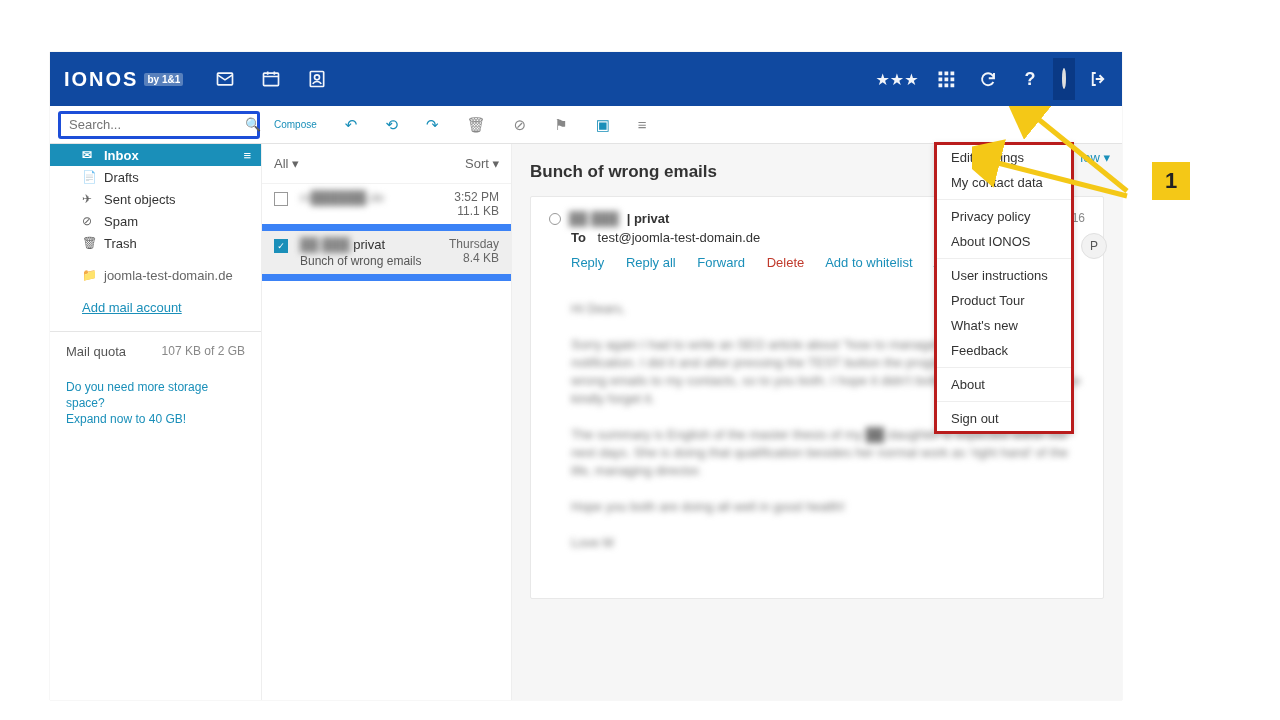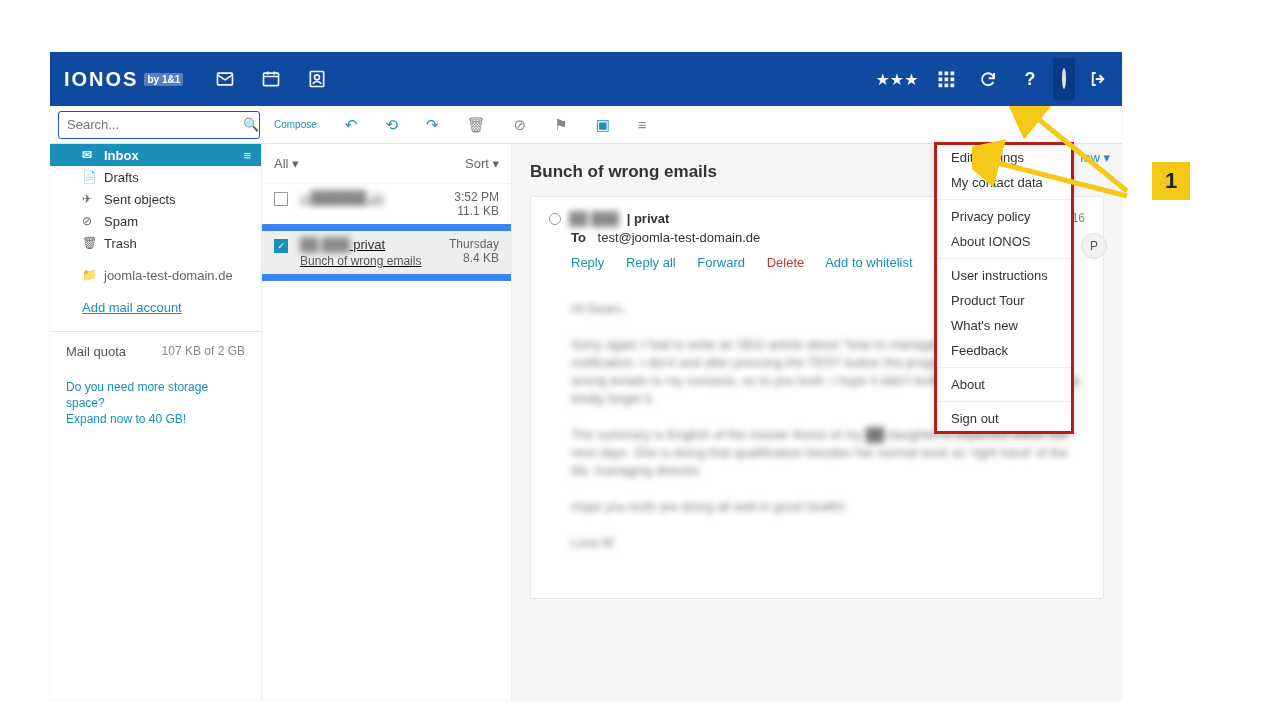--- a/index.html
+++ b/index.html
@@ -8,21 +8,21 @@
 .topbar { background: #1049a0; height: 54px; display: flex; align-items: center; padding: 0 14px; color: #fff; }
 .logo { display: flex; align-items: center; gap: 4px; font-weight: bold; letter-spacing: 2px; font-size: 20px; }
 .logo-sub { font-size: 10px; letter-spacing: 0; margin-left: 2px; background: rgba(255,255,255,.3); padding: 1px 3px; border-radius: 2px; }
 .topbar-icons-left { display: flex; gap: 26px; margin-left: 32px; }
 .topbar-spacer { flex: 1; }
 .topbar-icons-right { display: flex; gap: 22px; align-items: center; }
 .tbicon { width: 20px; height: 20px; display: flex; align-items: center; justify-content: center; opacity: .95; cursor: pointer; }
 .avatar { width: 28px; height: 28px; border-radius: 50%; background: #d8d8d8; border: 2px solid rgba(255,255,255,.2); }
 .avatar-wrap { background: #0a3985; padding: 12px 9px; margin: -12px -9px; }
 .toolbar { height: 38px; background: #fff; border-bottom: 1px solid #e3e3e3; display: flex; align-items: center; padding-left: 8px; }
-.search-wrap { width: 202px; display: flex; align-items: center; border: 1px solid #1d4ed8; border-radius: 3px; height: 28px; padding: 0 8px; }
+.search-wrap { width: 202px; display: flex; align-items: center; border: 3px solid #1d4ed8; border-radius: 3px; height: 28px; padding: 0 8px; }
 .search-wrap input { border: none; outline: none; flex: 1; font-size: 13px; color: #555; }
 .search-ico { color: #777; font-size: 13px; }
 .compose { color: #1a8fb9; font-size: 10px; margin-left: 14px; margin-right: 14px; }
 .tool-ico { color: #888; margin: 0 14px; font-size: 15px; cursor: pointer; }
 .tool-ico.teal { color: #1a8fb9; }
 .main { display: flex; height: calc(100% - 92px); }
 .sidebar { width: 212px; border-right: 1px solid #eee; background: #fff; }
 .sb-item { display: flex; align-items: center; gap: 10px; height: 22px; padding: 0 12px 0 32px; font-size: 13px; color: #333; cursor: pointer; position: relative; }
 .sb-item.active { background: #1a8fb9; color: #fff; font-weight: bold; }
 .sb-item .ico-l { position: absolute; left: 32px; font-size: 12px; color: #666; }
@@ -34,21 +34,21 @@
 .sb-sep { border-top: 1px solid #e5e5e5; margin: 16px 0 12px 0; }
 .quota { padding: 0 16px; font-size: 13px; color: #555; display: flex; justify-content: space-between; }
 .quota-r { font-size: 12px; color: #888; }
 .sb-hint { color: #1a8fb9; font-size: 12px; padding: 20px 16px 0 16px; line-height: 16px; }
 .listcol { width: 250px; border-right: 1px solid #eee; background: #fff; }
 .listhdr { height: 40px; display: flex; align-items: center; padding: 0 12px; font-size: 13px; color: #666; justify-content: space-between; border-bottom: 1px solid #f2f2f2; }
 .mrow { padding: 6px 12px; display: flex; gap: 12px; font-size: 13px; align-items: flex-start; border-bottom: 7px solid #3b82f6; cursor: pointer; }
 .mrow.sel { background: #eeeeee; }
 .mrow .chk { width: 14px; height: 14px; border: 1px solid #999; margin-top: 2px; }
 .mrow.sel .chk { background: #1a8fb9; border-color: #1a8fb9; color:#fff; display:flex; align-items:center; justify-content:center; font-size:9px; }
-.mrow .meta { flex: 1; text-decoration: underline; }
+.mrow .meta { flex: 1; }
 .mrow .from { color: #333; }
 .mrow .subj { color: #555; font-size: 12px; margin-top: 2px; }
 .mrow .right { text-align: right; font-size: 12px; color: #666; }
 .blurred { filter: blur(3px); color: #888; }
 .viewer { flex: 1; background: #f6f6f6; padding: 18px; position: relative; }
 .vhead { font-size: 17px; font-weight: bold; color: #333; margin-bottom: 14px; }
 .card { background: #fff; border: 1px solid #e8e8e8; border-radius: 2px; padding: 14px 18px 28px 18px; min-height: 400px; position: relative; }
 .cardline { display: flex; align-items: center; gap: 8px; font-size: 13px; }
 .radio { width: 12px; height: 12px; border-radius: 50%; border: 1px solid #999; }
 .from-blur { filter: blur(3px); color:#888; }

